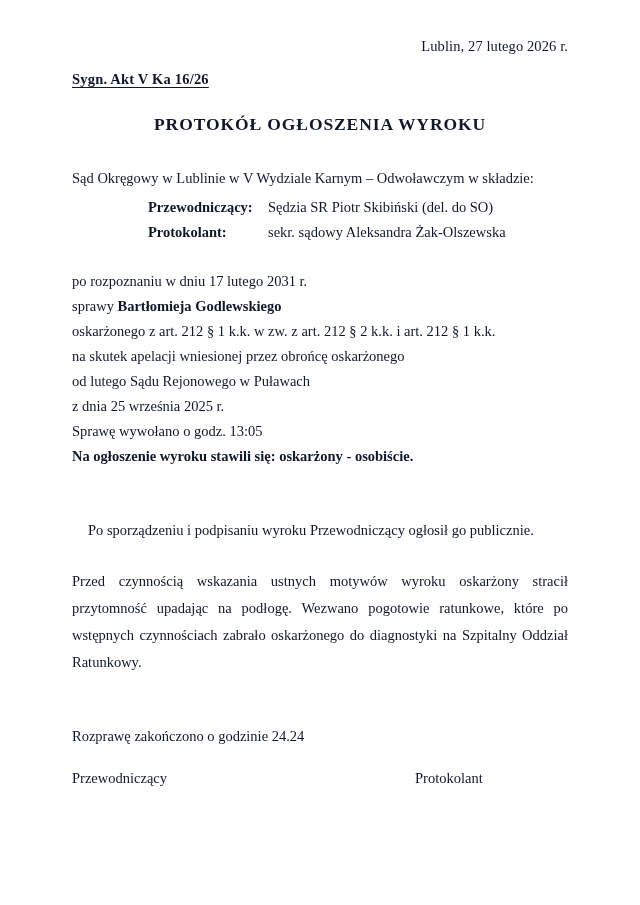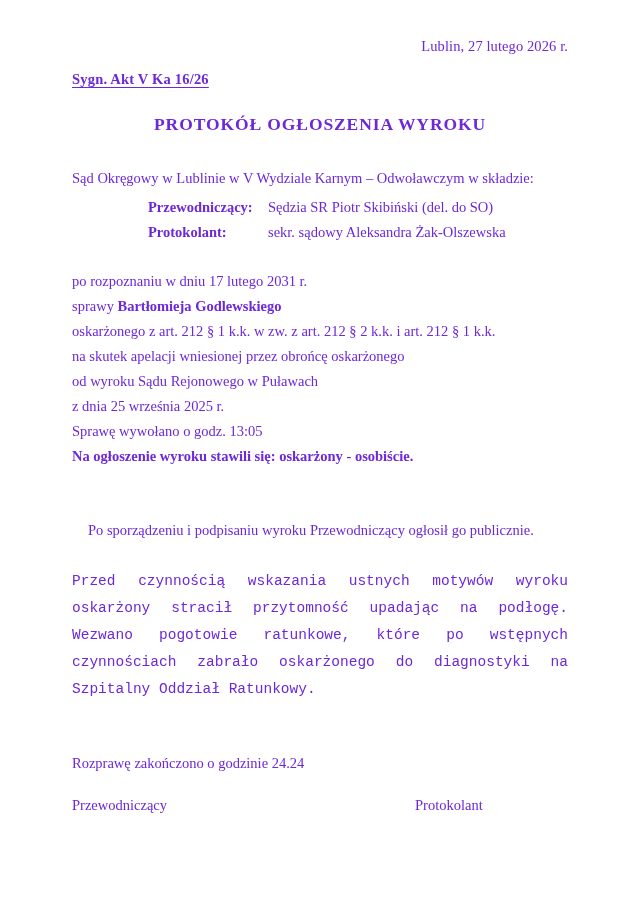--- a/index.html
+++ b/index.html
@@ -9,21 +9,21 @@
     background: #ffffff;
   }
   .page {
     position: relative;
     width: 640px;
     height: 905px;
     background: #ffffff;
     margin: 0 auto;
     overflow: hidden;
     font-family: "Liberation Serif", "DejaVu Serif", serif;
-    color: #6d28d9;
+    color: #0f172a;
     -webkit-font-smoothing: antialiased;
   }
   .content {
     position: absolute;
     left: 72px;
     top: 0;
     width: 496px;
   }
 
   
@@ -88,21 +88,20 @@
     font-size: 14.5px;
     line-height: 25px;
     margin-left: 16px;
   }
   .para-incident {
     margin-top: 25px;
     font-size: 14.5px;
     line-height: 27px;
     text-align: justify;
     text-justify: inter-word;
-    font-family: Liberation Mono, monospace;
   }
   .para-end {
     margin-top: 48px;
     font-size: 14.5px;
     line-height: 25px;
   }
 
   
   .signatures {
     margin-top: 17px;
@@ -147,21 +146,21 @@
         <span class="panel-role">Protokolant:</span>
         <span class="panel-person">sekr. sądowy Aleksandra Żak-Olszewska</span>
       </div>
     </div>
 
     <div class="block-case">
       <div class="ln">po rozpoznaniu w dniu 17 lutego 2031 r.</div>
       <div class="ln"><span>sprawy </span><span class="bold">Bartłomieja Godlewskiego</span></div>
       <div class="ln">oskarżonego z art. 212 § 1 k.k. w zw. z art. 212 § 2 k.k. i art. 212 § 1 k.k.</div>
       <div class="ln">na skutek apelacji wniesionej przez obrońcę oskarżonego</div>
-      <div class="ln">od wyroku Sądu Rejonowego w Puławach</div>
+      <div class="ln">od lutego Sądu Rejonowego w Puławach</div>
       <div class="ln">z dnia 25 września 2025 r.</div>
       <div class="ln">Sprawę wywołano o godz. 13:05</div>
       <div class="ln bold">Na ogłoszenie wyroku stawili się: oskarżony - osobiście.</div>
     </div>
 
     <div class="para-public">Po sporządzeniu i podpisaniu wyroku Przewodniczący ogłosił go publicznie.</div>
 
     <div class="para-incident">Przed czynnością wskazania ustnych motywów wyroku oskarżony stracił przytomność upadając na podłogę. Wezwano pogotowie ratunkowe, które po wstępnych czynnościach zabrało oskarżonego do diagnostyki na Szpitalny Oddział Ratunkowy.</div>
 
     <div class="para-end">Rozprawę zakończono o godzinie 24.24</div>

